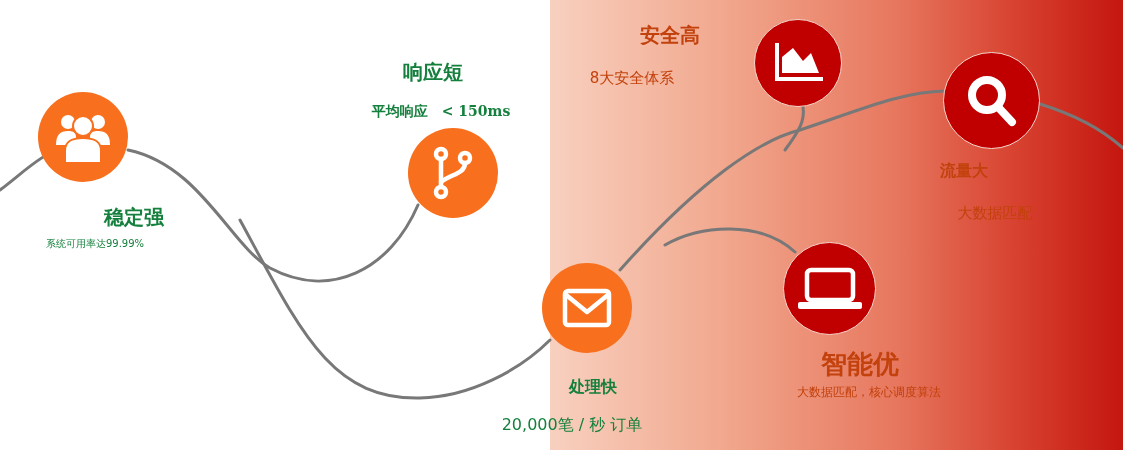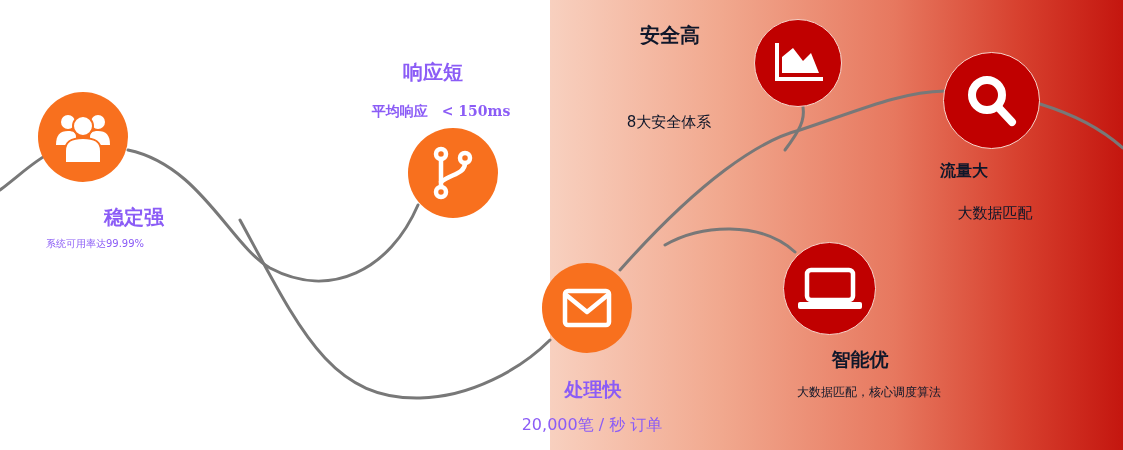--- a/index.html
+++ b/index.html
@@ -5,22 +5,22 @@
   html,body{margin:0;padding:0;}
   body{width:1123px;height:450px;position:relative;overflow:hidden;background:#ffffff;font-family:"DejaVu Sans","Liberation Sans",sans-serif;}
   .bg-panel{position:absolute;left:550px;top:0;width:573px;height:450px;
     background:linear-gradient(to right,#f8d0bf 0%,#f1a88e 30%,#e7785f 60%,#d7402e 82%,#c4160f 100%);}
   svg.curves{position:absolute;left:0;top:0;}
   .node{position:absolute;border-radius:50%;display:flex;align-items:center;justify-content:center;}
   .node.orange{background:#f8701e;}
   .node.red{background:#c00000;border:1.5px solid #f6d6cc;box-sizing:border-box;}
   .title{position:absolute;font-weight:bold;white-space:nowrap;text-align:center;transform:translateX(-50%);}
   .sub{position:absolute;white-space:nowrap;text-align:center;transform:translateX(-50%);}
-  .t-orange{color:#8b5cf6;}
-  .t-black{color:#0f172a;}
+  .t-orange{color:#15803d;}
+  .t-black{color:#c2410c;}
   .serif{font-family:"DejaVu Serif","Liberation Serif",serif;}
 </style>
 </head>
 <body>
 
 <div class="bg-panel"></div>
 
 <svg class="curves" width="1123" height="450">
   <g fill="none" stroke="#787878" stroke-width="3" stroke-linecap="round">
 
@@ -70,25 +70,25 @@
 </div>
 
 <div class="node orange" style="left:542px;top:263px;width:90px;height:90px;">
   <svg width="50" height="40" viewBox="0 0 50 40">
     <g fill="none" stroke="#fff" stroke-width="4.5" stroke-linejoin="round">
       <rect x="3" y="3" width="44" height="34" rx="3"></rect>
       <path d="M3,6 L25,24 L47,6"></path>
     </g>
   </svg>
 </div>
-<div class="title t-orange" style="left:593px;top:377px;font-size:19px;">处理快</div>
-<div class="sub t-orange" style="left:592px;top:415px;font-size:16px;">20,000笔 / 秒 订单</div>
+<div class="title t-orange" style="left:593px;top:377px;font-size:16px;">处理快</div>
+<div class="sub t-orange" style="left:572px;top:415px;font-size:16px;">20,000笔 / 秒 订单</div>
 
 <div class="title t-black" style="left:670px;top:22px;font-size:20px;">安全高</div>
-<div class="sub t-black" style="left:669px;top:69px;font-size:15px;margin-top:44px;">8大安全体系</div>
+<div class="sub t-black" style="left:632px;top:69px;font-size:15px;">8大安全体系</div>
 <div class="node red" style="left:754px;top:19px;width:88px;height:88px;">
   <svg width="50" height="40" viewBox="0 0 50 40">
     <g fill="#fff">
       <rect x="2" y="0" width="4" height="38"></rect>
       <rect x="2" y="34" width="48" height="4"></rect>
       <path d="M9,30 L9,14 L20,5 L30,18 L38,10 L46,30 Z"></path>
     </g>
   </svg>
 </div>
 
@@ -104,14 +104,14 @@
 <div class="sub t-black" style="left:995px;top:204px;font-size:15px;">大数据匹配</div>
 
 <div class="node red" style="left:783px;top:242px;width:93px;height:93px;">
   <svg width="66" height="44" viewBox="0 0 66 44">
     <g fill="none" stroke="#fff" stroke-width="4.5" stroke-linejoin="round">
       <rect x="10" y="3" width="46" height="30" rx="4"></rect>
     </g>
     <rect x="1" y="35" width="64" height="7" rx="2" fill="#fff"></rect>
   </svg>
 </div>
-<div class="title t-black" style="left:860px;top:347px;font-size:19px;">智能优</div>
+<div class="title t-black" style="left:860px;top:347px;font-size:26px;">智能优</div>
 <div class="sub t-black" style="left:869px;top:384px;font-size:12px;">大数据匹配，核心调度算法</div>
 
 </body></html>

